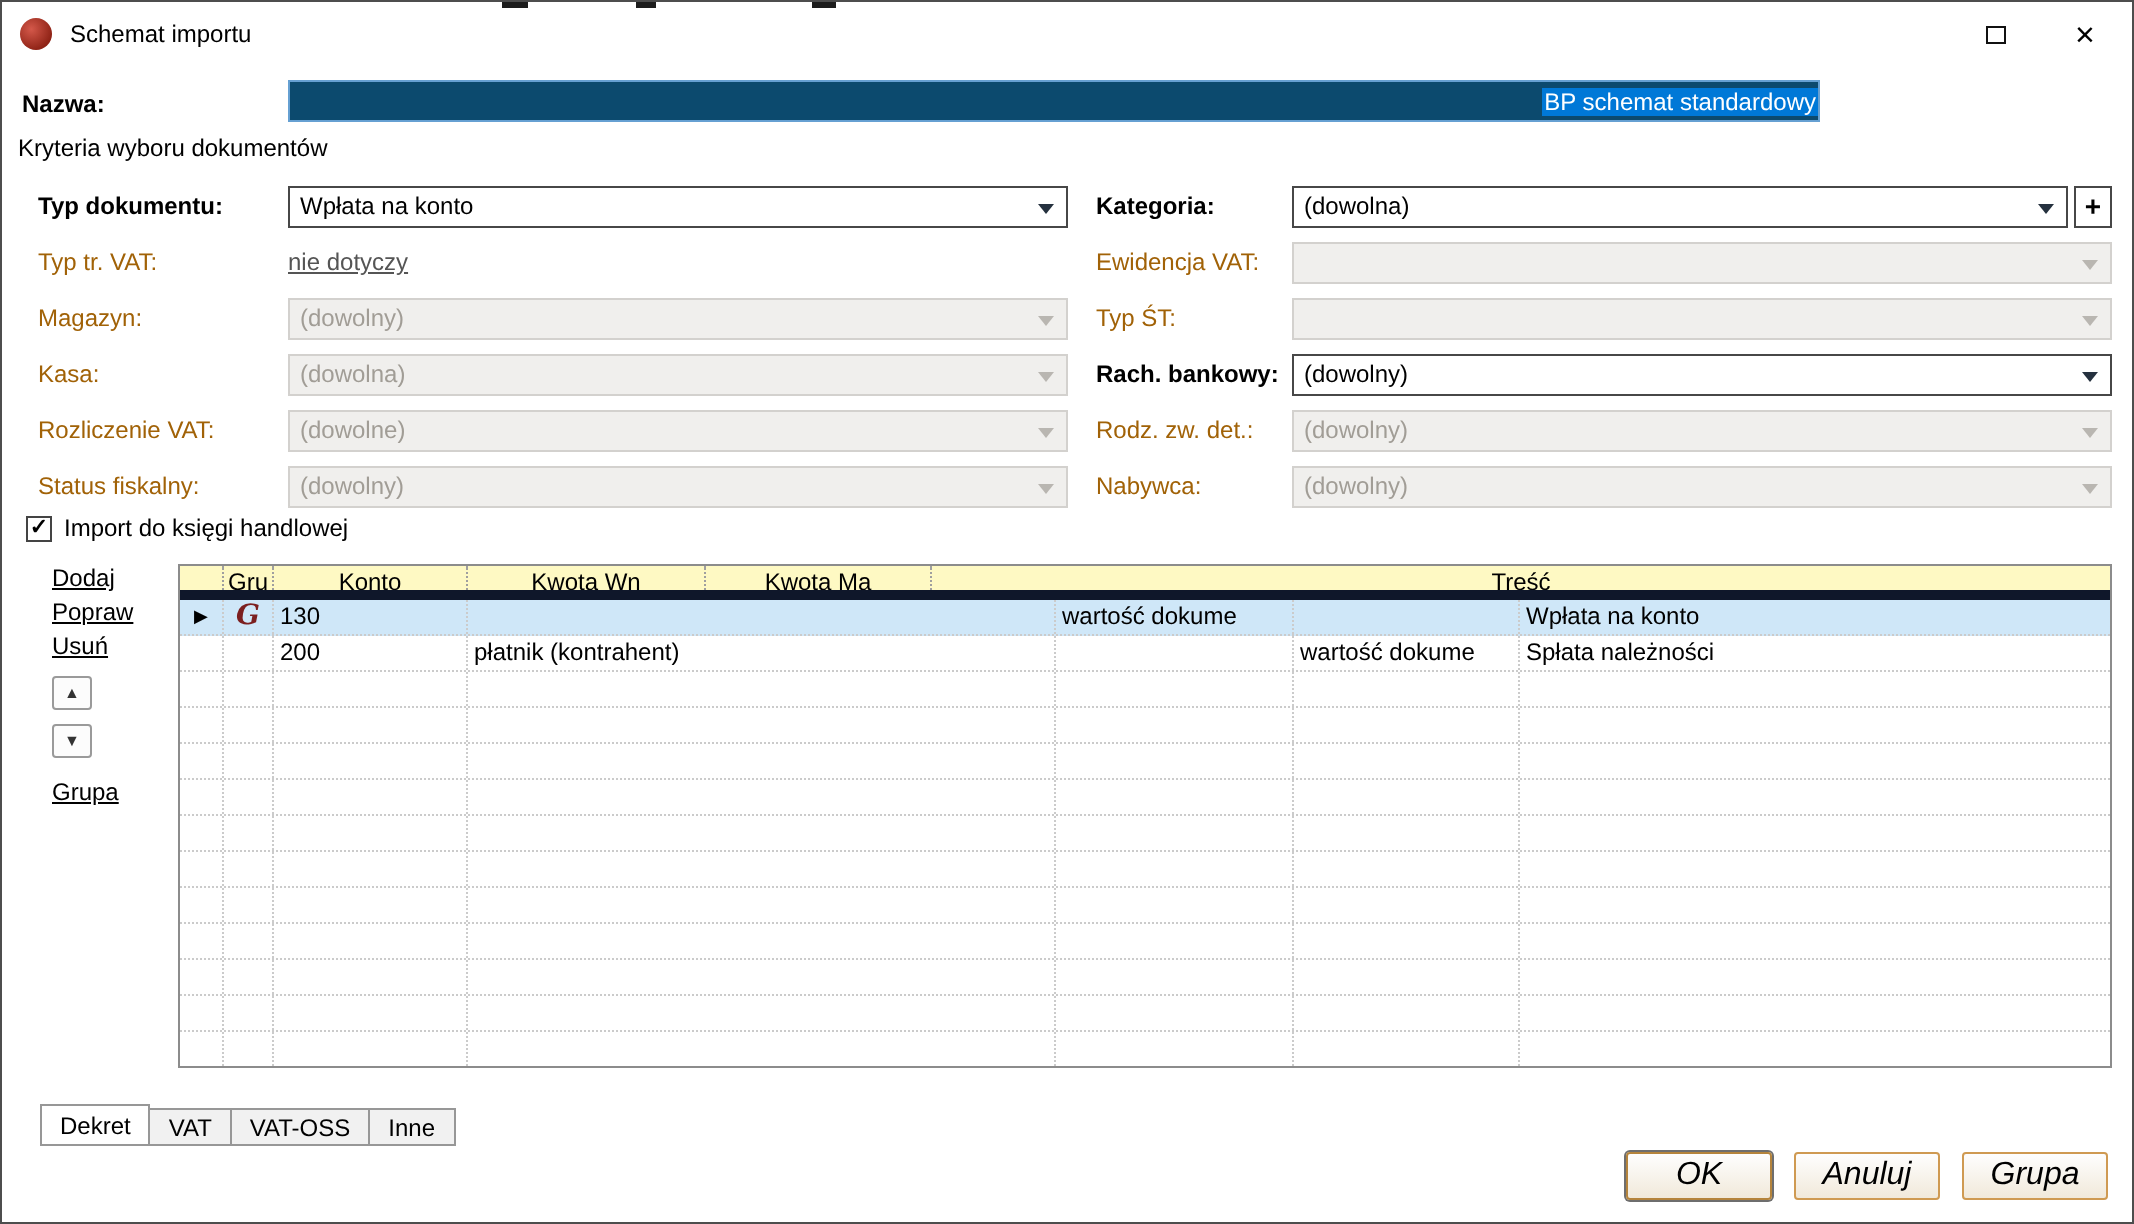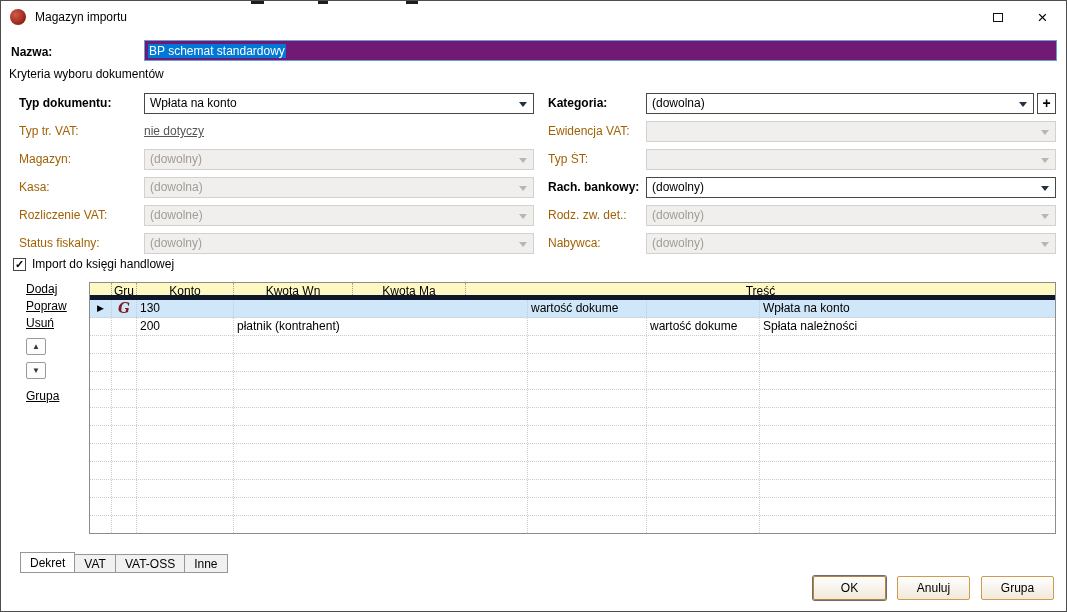--- a/index.html
+++ b/index.html
@@ -20,22 +20,22 @@
     background: radial-gradient(circle at 35% 35%, #d4584a, #8f2316 72%); flex: 0 0 auto; }
   .title-text { margin-left: 9px; }
   .tb-spacer { flex: 1; }
   .tb-btn { width: 45px; height: 30px; display: flex; align-items: center; justify-content: center; background: transparent; border: none; }
   .max-glyph { width: 10px; height: 9px; border: 1px solid #111; display: block; }
   .close-glyph { font-size: 17px; line-height: 1; }
   .artifact { position: absolute; top: 0; height: 3px; background: #1d1d1d; }
 
   
   .nazwa-label { position: absolute; left: 10px; top: 44px; font-weight: bold; }
-  .nazwa-input { position: absolute; left: 143px; top: 39px; width: 913px; height: 21px;
-    border: 1px solid #66a0d2; background: #701a75; display: flex; align-items: center; padding-left: 3px; }
+  .nazwa-input { position: absolute; left: 143px; top: 39px; width: 766px; height: 21px;
+    border: 1px solid #66a0d2; background: #0c4a6e; display: flex; align-items: center; padding-left: 3px; justify-content: flex-end; }
   .selection { background: #0078d7; color: #fff; padding: 0 1px; }
 
   .crit-group-label { position: absolute; left: 8px; top: 66px; }
 
   
   .criteria { position: absolute; top: 88px; left: 0; width: 1067px; }
   .crit-row { display: flex; align-items: center; height: 28px; }
   .lbl-l { width: 125px; margin-left: 18px; overflow: hidden; white-space: nowrap; }
   .ctrl-l { width: 390px; display: flex; align-items: center; }
   .lbl-r { width: 98px; margin-left: 14px; overflow: hidden; white-space: nowrap; }
@@ -93,31 +93,31 @@
   .tabs { position: absolute; left: 2px; top: 551px; display: flex; align-items: flex-end; height: 21px; padding-left: 17px; }
   .tab { height: 19px; line-height: 18px; padding: 0 9px; border: 1px solid #979797; border-left: none;
     background: #f1f1f1; white-space: nowrap; }
   .tab.active { height: 21px; line-height: 20px; background: #fff; border-left: 1px solid #979797; }
   .tabs .tab:first-child { border-left: 1px solid #979797; }
 
   
   .dlg-buttons { position: absolute; right: 12px; bottom: 11px; display: flex; gap: 11px; }
   .btn { width: 73px; height: 24px; border: 1px solid #cf9a52; border-radius: 2px;
     background: linear-gradient(#fefefe, #f1e9da); display: flex; align-items: center;
-    justify-content: center; font-family: inherit; font-size: 12px; color: #000; }
+    justify-content: center; font-family: inherit; font-size: 16px; color: #000; font-style: italic; }
   .btn.default { box-shadow: 0 0 0 1px #6e6e6e; border-color: #b5843c; }
 </style>
 </head>
 <body>
 
 <div class="window">
 
   <div class="titlebar">
     <span class="app-icon"></span>
-    <span class="title-text">Magazyn importu</span>
+    <span class="title-text">Schemat importu</span>
     <span class="tb-spacer"></span>
     <button class="tb-btn">
         <span class="max-glyph"></span>
       </button>
     <button class="tb-btn">
         <span class="close-glyph">×</span>
       </button>
   </div>
   <div class="artifact" style="left:250px;width:13px;"></div>
   <div class="artifact" style="left:317px;width:10px;"></div>

